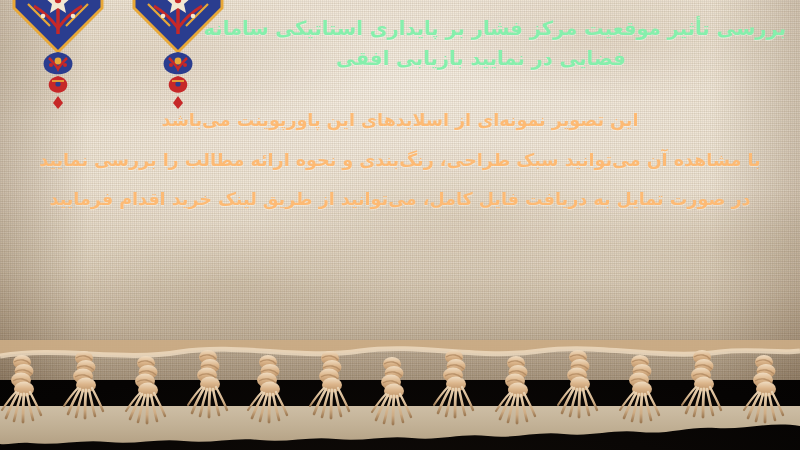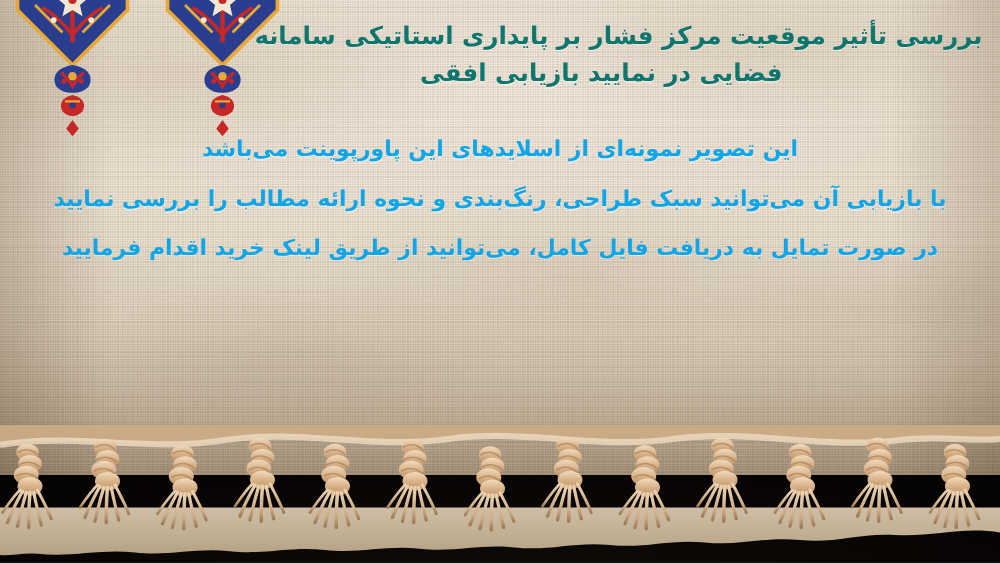--- a/index.html
+++ b/index.html
@@ -103,37 +103,37 @@
     position: absolute;
     inset: 0;
     z-index: 30;
   }
   .title {
     position: absolute;
     top: 14px;
     right: 14px;
     left: 210px;
     text-align: center;
-    color: #0f766e;
+    color: #86efac;
     font-size: 19.5px;
     line-height: 1.55;
     font-weight: 700;
     letter-spacing: 0;
     text-shadow: 0 1px 0 rgba(255,252,246,.42);
   }
   .title .ln { display: block; white-space: nowrap; }
   .title .ln2 { padding-right: 34px; }
 
   .body-block {
     position: absolute;
     top: 112px;
     left: 0;
     right: 0;
     text-align: center;
-    color: #0ea5e9;
+    color: #fdba74;
     font-size: 17.5px;
     line-height: 1;
     font-weight: 700;
   }
   .body-block .bl {
     display: block;
     white-space: nowrap;
     margin-bottom: 22px;
     text-shadow: 0 1px 0 rgba(255,252,246,.40);
   }
@@ -335,19 +335,19 @@
 
   <div class="text-layer">
 
     <div class="title">
       <span class="ln ln1">بررسی تأثیر موقعیت مرکز فشار بر پایداری استاتیکی سامانه</span>
       <span class="ln ln2">فضایی در نمایید بازیابی افقی</span>
     </div>
 
     <div class="body-block">
       <span class="bl">این تصویر نمونه‌ای از اسلایدهای این پاورپوینت می‌باشد</span>
-      <span class="bl">با بازیابی آن می‌توانید سبک طراحی، رنگ‌بندی و نحوه ارائه مطالب را بررسی نمایید</span>
+      <span class="bl">با مشاهده آن می‌توانید سبک طراحی، رنگ‌بندی و نحوه ارائه مطالب را بررسی نمایید</span>
       <span class="bl">در صورت تمایل به دریافت فایل کامل، می‌توانید از طریق لینک خرید اقدام فرمایید</span>
     </div>
 
   </div>
 
 </div>
 
 </body></html>

